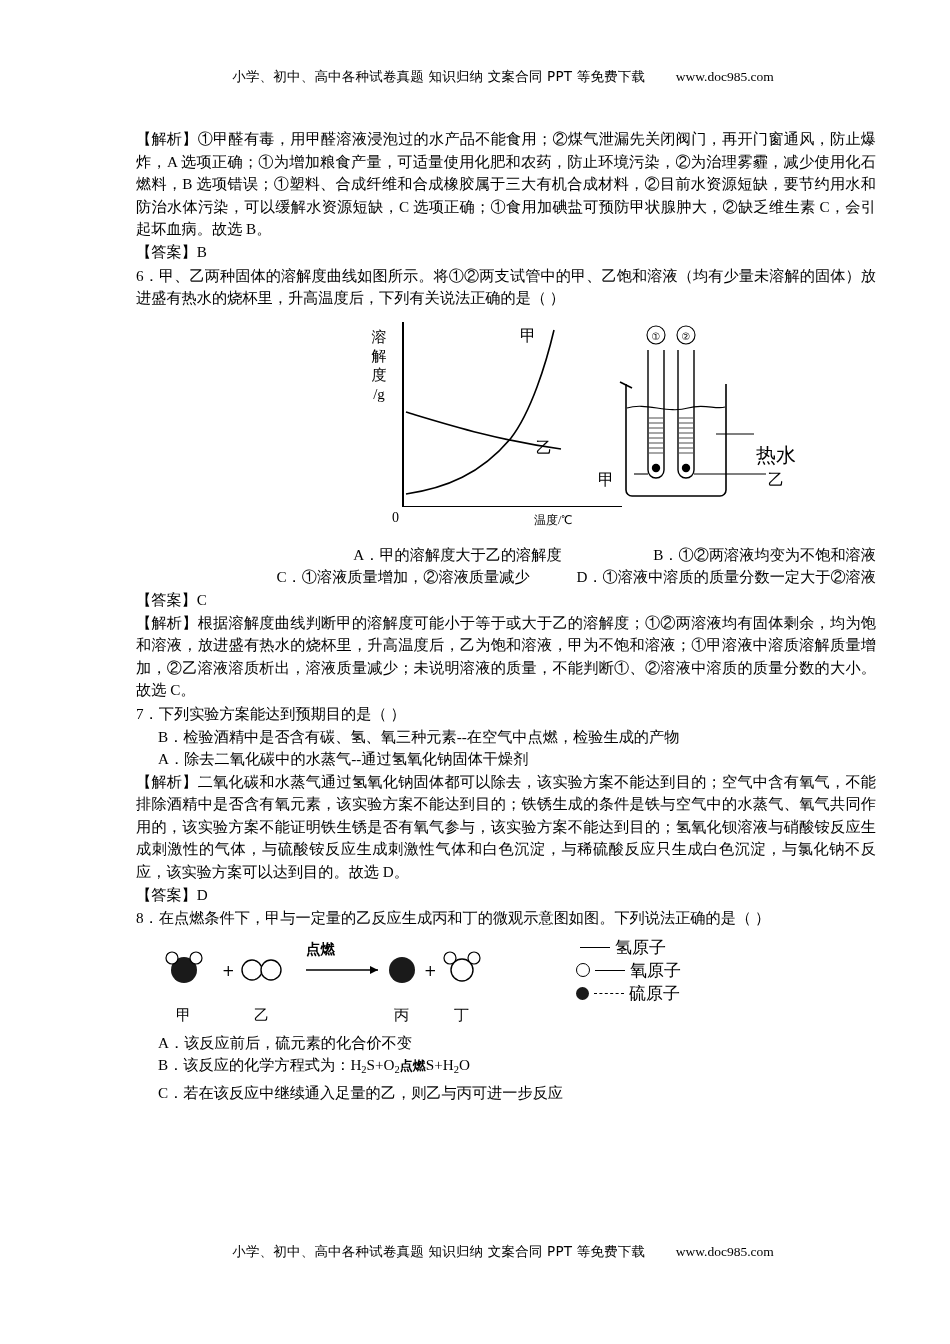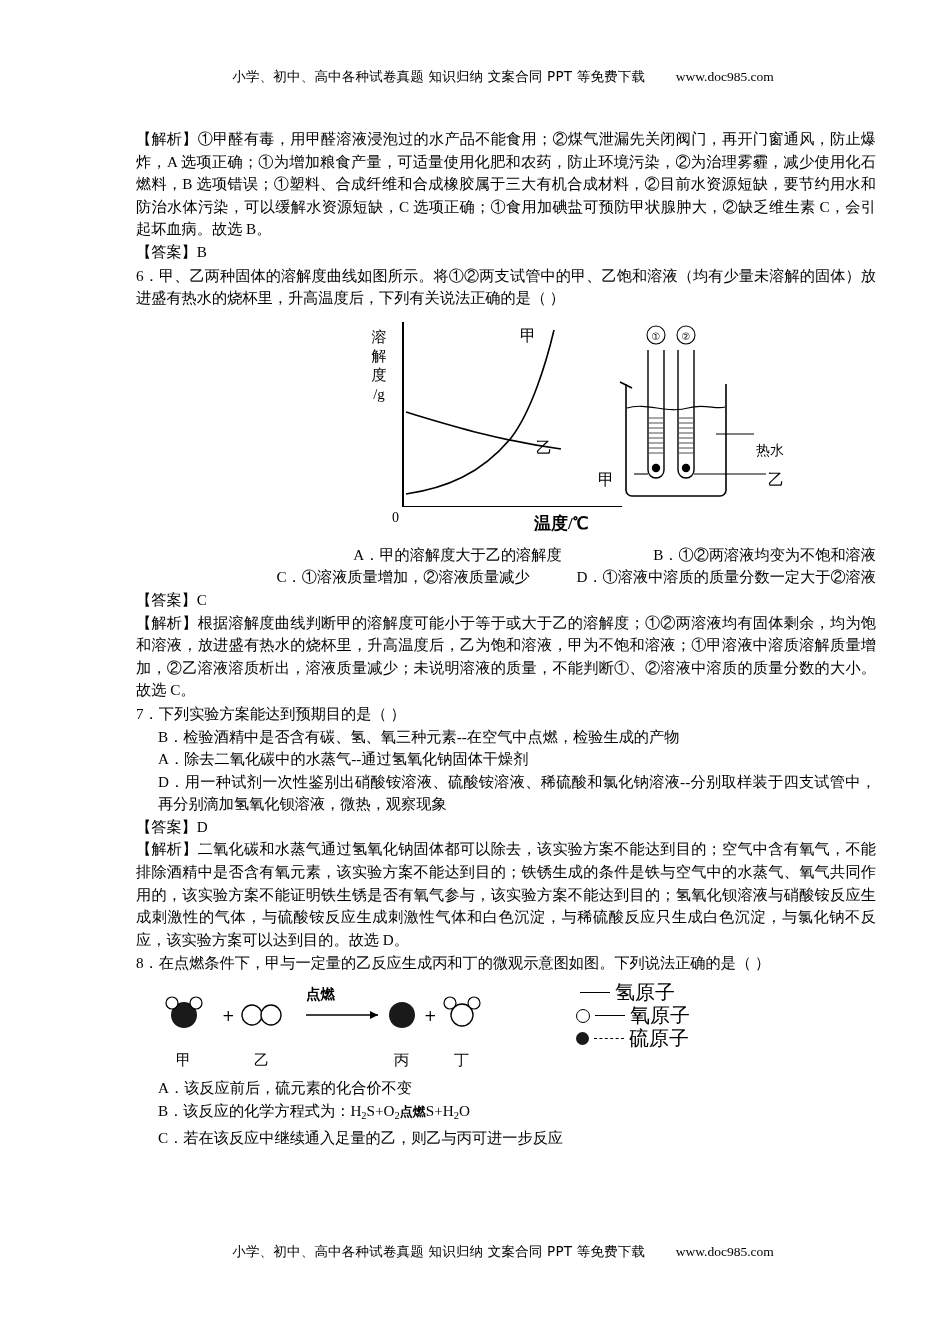--- a/index.html
+++ b/index.html
@@ -101,22 +101,21 @@
     top: 12px;
     width: 22px;
     font-size: 15px;
     line-height: 19px;
     text-align: center;
   }
   .xlabel {
     position: absolute;
     left: 228px;
     top: 196px;
-    font-size: 17px;
-    font-weight: bold;
+    font-size: 12px;
   }
   .origin {
     position: absolute;
     left: 86px;
     top: 194px;
     font-size: 14px;
   }
   .lbl-jia1 {
     position: absolute;
     left: 214px;
@@ -135,21 +134,21 @@
     position: absolute;
     left: 310px;
     top: 6px;
     width: 180px;
     height: 200px;
   }
   .lbl-hotwater {
     position: absolute;
     left: 140px;
     top: 120px;
-    font-size: 14px;
+    font-size: 20px;
     white-space: nowrap;
   }
   .lbl-jia2 {
     position: absolute;
     left: -18px;
     top: 148px;
     font-size: 16px;
   }
   .lbl-yi2 {
     position: absolute;
@@ -173,21 +172,21 @@
   }
   .lblrow {
     position: absolute;
     top: 72px;
     font-size: 15px;
   }
   .legend {
     position: absolute;
     left: 430px;
     top: 2px;
-    font-size: 20px;
+    font-size: 17px;
     line-height: 23px;
   }
   .legend-item {
     display: flex;
     align-items: center;
     height: 23px;
   }
   .legend-dash {
     display: inline-block;
     width: 30px;
@@ -299,25 +298,24 @@
       <span class="opt">D．①溶液中溶质的质量分数一定大于②溶液</span>
     </div>
 
     <p><span class="bracket">【答案】</span><span>C</span></p>
 
     <p><span class="bracket">【解析】</span><span>根据溶解度曲线判断甲的溶解度可能小于等于或大于乙的溶解度；①②两溶液均有固体剩余，均为饱和溶液，放进盛有热水的烧杯里，升高温度后，乙为饱和溶液，甲为不饱和溶液；①甲溶液中溶质溶解质量增加，②乙溶液溶质析出，溶液质量减少；未说明溶液的质量，不能判断①、②溶液中溶质的质量分数的大小。故选 C。</span></p>
 
     <p class="q-line"><span>7．</span><span>下列实验方案能达到预期目的是（      ）</span></p>
     <p class="small-indent">B．检验酒精中是否含有碳、氢、氧三种元素--在空气中点燃，检验生成的产物</p>
     <p class="small-indent">A．除去二氧化碳中的水蒸气--通过氢氧化钠固体干燥剂</p>
-    <p class="small-indent">D．用一种试剂一次性鉴别出硝酸铵溶液、硫酸铵溶液、稀硫酸和氯化钠溶液--分别取样装于四支试管中，再分别滴加氢氧化钡溶液，微热，观察现象</p>
+
+    <p><span class="bracket">【解析】</span><span>二氧化碳和水蒸气通过氢氧化钠固体都可以除去，该实验方案不能达到目的；空气中含有氧气，不能排除酒精中是否含有氧元素，该实验方案不能达到目的；铁锈生成的条件是铁与空气中的水蒸气、氧气共同作用的，该实验方案不能证明铁生锈是否有氧气参与，该实验方案不能达到目的；氢氧化钡溶液与硝酸铵反应生成刺激性的气体，与硫酸铵反应生成刺激性气体和白色沉淀，与稀硫酸反应只生成白色沉淀，与氯化钠不反应，该实验方案可以达到目的。故选 D。</span></p>
 
     <p><span class="bracket">【答案】</span><span>D</span></p>
-
-    <p><span class="bracket">【解析】</span><span>二氧化碳和水蒸气通过氢氧化钠固体都可以除去，该实验方案不能达到目的；空气中含有氧气，不能排除酒精中是否含有氧元素，该实验方案不能达到目的；铁锈生成的条件是铁与空气中的水蒸气、氧气共同作用的，该实验方案不能证明铁生锈是否有氧气参与，该实验方案不能达到目的；氢氧化钡溶液与硝酸铵反应生成刺激性的气体，与硫酸铵反应生成刺激性气体和白色沉淀，与稀硫酸反应只生成白色沉淀，与氯化钠不反应，该实验方案可以达到目的。故选 D。</span></p>
 
     <p class="q-line"><span>8．</span><span>在点燃条件下，甲与一定量的乙反应生成丙和丁的微观示意图如图。下列说法正确的是（      ）</span></p>
 
     <div class="fig2">
       <div class="fig2-inner">
         <svg width="420" height="70" style="position:absolute;left:0;top:4px;">
 
           <circle cx="38" cy="32" r="13" fill="#1a1a1a"></circle>
           <circle cx="26" cy="20" r="6" fill="#ffffff" stroke="#000" stroke-width="1.2"></circle>
           <circle cx="50" cy="20" r="6" fill="#ffffff" stroke="#000" stroke-width="1.2"></circle>

